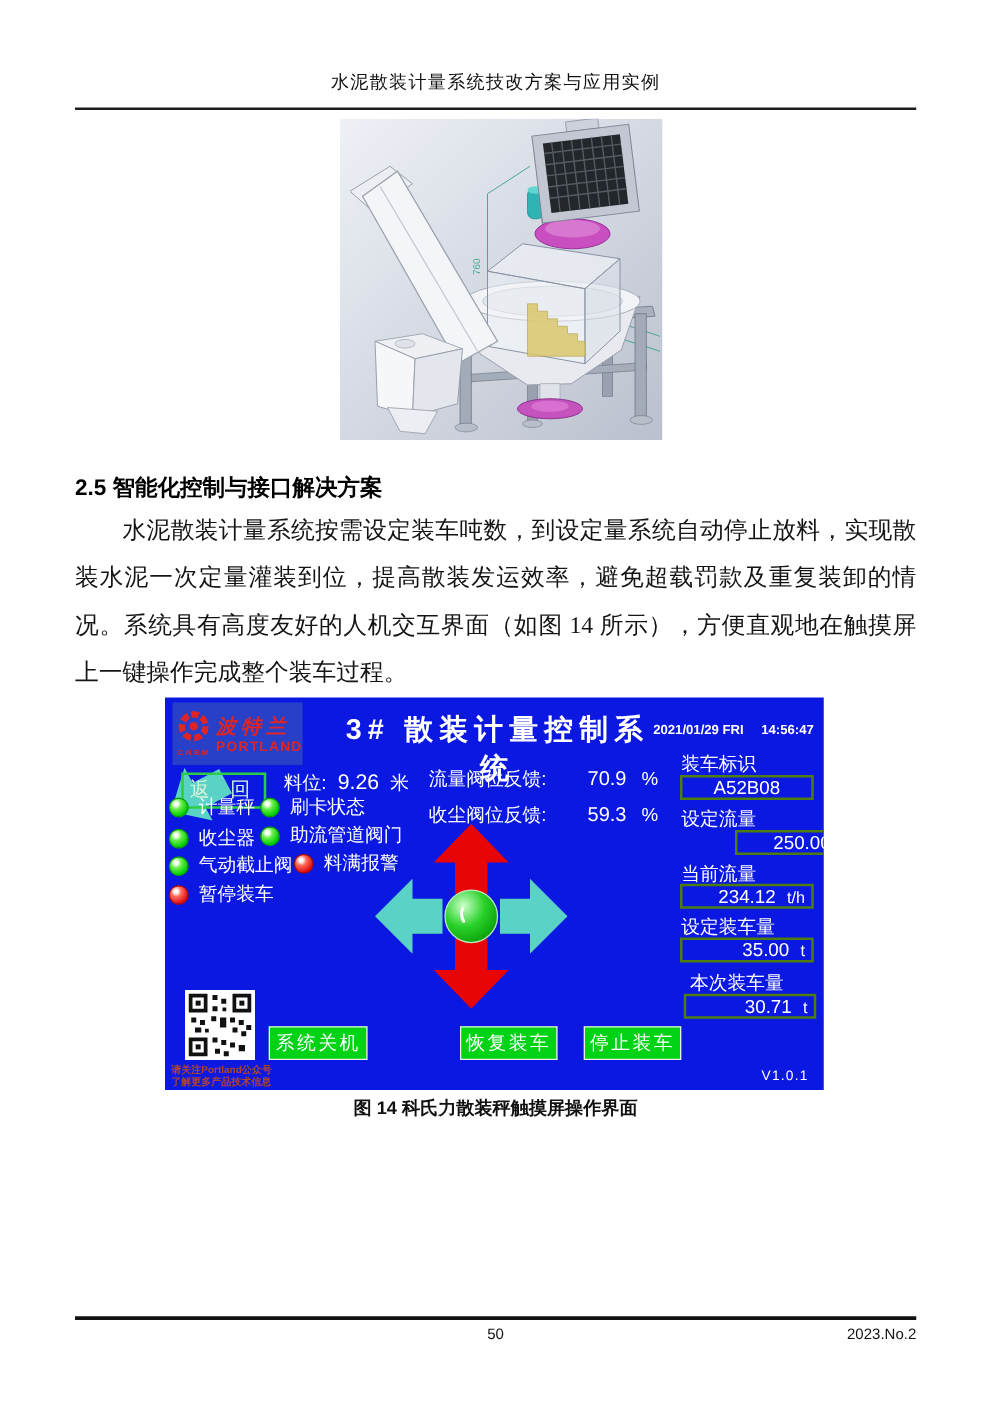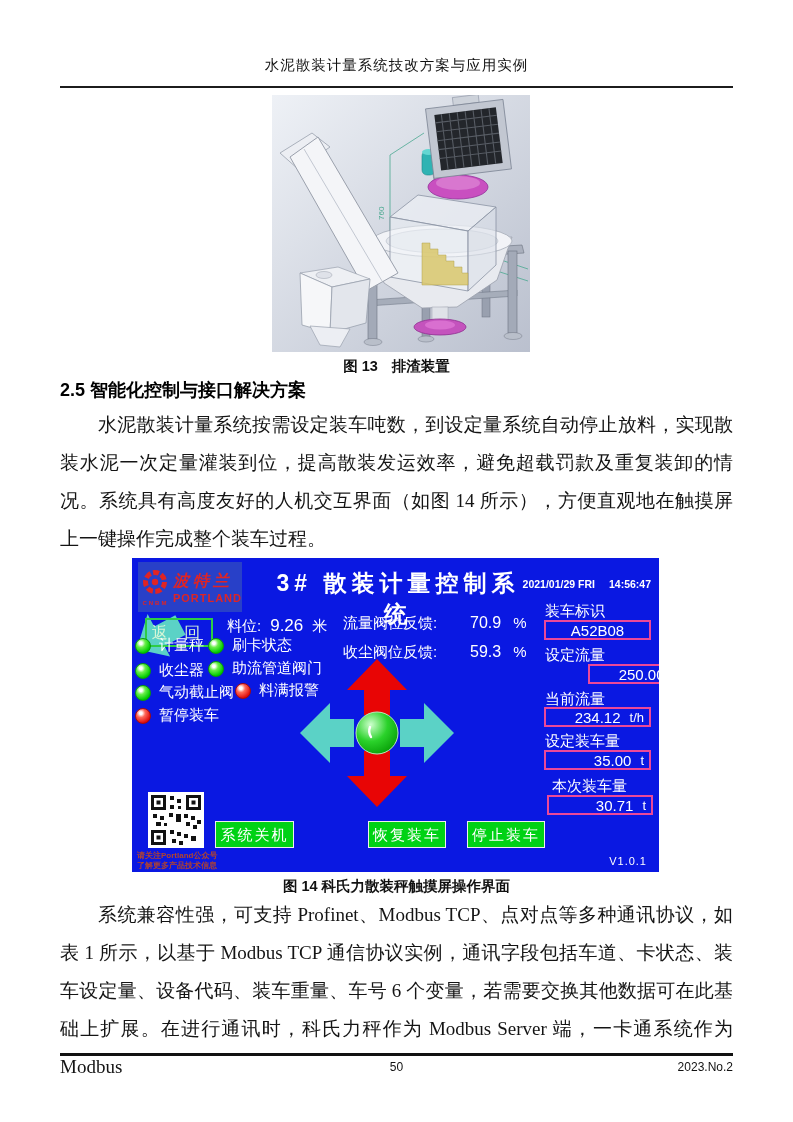--- a/index.html
+++ b/index.html
@@ -62,21 +62,21 @@
   .led[data-state="green"] { background:radial-gradient(circle at 35% 30%, #ffffff 0 10%, #6bee4b 32%, #00cc00 72%, #008f00 100%); border:1px solid #0a9a0a; }
   .led[data-state="red"]   { background:radial-gradient(circle at 35% 30%, #ffffff 0 10%, #ff6a5a 32%, #e01010 72%, #a00606 100%); border:1px solid #a80b0b; }
 
   .fb-row { position:absolute; left:211px; display:flex; align-items:baseline; font-size:15px; color:#fff; }
   .fb-row .fb-val { width:52px; margin-left:12px; text-align:right; font-size:16px; }
   .fb-row .fb-unit { margin-left:12px; }
 
   .cross-svg { position:absolute; left:160px; top:95px; }
 
   .fld-label { position:absolute; font-size:15px; color:#fff; white-space:nowrap; }
-  .fld-box { position:absolute; width:107px; height:20px; border:2px solid #ec4899; display:flex;
+  .fld-box { position:absolute; width:107px; height:20px; border:2px solid #4d7c0f; display:flex;
     align-items:center; justify-content:flex-end; padding:0 5px; font-size:15px; color:#fff; }
   .fld-box .unit { margin-left:9px; font-size:13px; }
   .fld-box.center { justify-content:center; }
 
   .hmi-btn { position:absolute; height:27px; background:#00d215; border:1px solid #efefef; color:#fff;
     font-size:15px; letter-spacing:2px; text-align:center; line-height:25px; cursor:pointer; font-family:inherit; }
 
   .qr { position:absolute; left:16px; top:234px; }
   .qr-cap { position:absolute; left:5px; font-size:8px; color:#b2442e; white-space:nowrap; font-weight:bold; }
   .hmi-version { position:absolute; right:12px; bottom:5px; font-size:11px; color:#fff; letter-spacing:1px; }
@@ -141,23 +141,20 @@
       <polygon points="18,62 46,42 126,178 94,196" fill="#f4f5f8" stroke="#9aa0ac" stroke-width="1"></polygon>
       <line x1="32" y1="54" x2="110" y2="186" stroke="#c2c7d1" stroke-width="1"></line>
       <polygon points="28,178 66,172 98,184 60,192" fill="#eef0f4" stroke="#99a1ad" stroke-width="0.7"></polygon>
       <ellipse cx="52" cy="180" rx="8" ry="3.5" fill="#dfe2e9" stroke="#9aa0ac" stroke-width="0.5"></ellipse>
       <polygon points="28,178 60,192 58,238 30,230" fill="#f6f7f9" stroke="#99a1ad" stroke-width="0.8"></polygon>
       <polygon points="60,192 98,184 94,228 58,238" fill="#e3e6ec" stroke="#99a1ad" stroke-width="0.8"></polygon>
       <polygon points="38,231 78,234 68,252 48,250" fill="#eceef3" stroke="#99a1ad" stroke-width="0.7"></polygon>
     </svg>
   </div>
 
-  <div class="caption" style="top:357px;">
-    <span>图 13</span><span class="cap-gap"></span><span>排渣装置</span>
-  </div>
 
   <div class="sec-heading">2.5 智能化控制与接口解决方案</div>
   <div class="body-para para-1">水泥散装计量系统按需设定装车吨数，到设定量系统自动停止放料，实现散装水泥一次定量灌装到位，提高散装发运效率，避免超载罚款及重复装卸的情况。系统具有高度友好的人机交互界面（如图 14 所示），方便直观地在触摸屏上一键操作完成整个装车过程。</div>
 
   <div class="hmi">
 
     <div class="hmi-logo">
       <div class="logo-left">
         <svg width="26" height="26" viewBox="0 0 26 26">
           <circle cx="13" cy="13" r="9.5" fill="none" stroke="#e02424" stroke-width="5" stroke-dasharray="6 2.5"></circle>
@@ -318,19 +315,18 @@
     <button class="hmi-btn" style="left:236px; top:263px; width:78px;">恢复装车</button>
     <button class="hmi-btn" style="left:335px; top:263px; width:78px;">停止装车</button>
 
     <div class="hmi-version">V1.0.1</div>
   </div>
 
   <div class="caption" style="top:877px;">
     <span>图 14</span>&nbsp;<span>科氏力散装秤触摸屏操作界面</span>
   </div>
 
-  <div class="body-para para-2">系统兼容性强，可支持 Profinet、Modbus TCP、点对点等多种通讯协议，如表 1 所示，以基于 Modbus TCP 通信协议实例，通讯字段包括车道、卡状态、装车设定量、设备代码、装车重量、车号 6 个变量，若需要交换其他数据可在此基础上扩展。在进行通讯时，科氏力秤作为 Modbus Server 端，一卡通系统作为 Modbus</div>
 
   <div class="foot-rule"></div>
   <div class="footer-page">50</div>
   <div class="footer-issue">2023.No.2</div>
 
 </div>
 
 </body></html>

